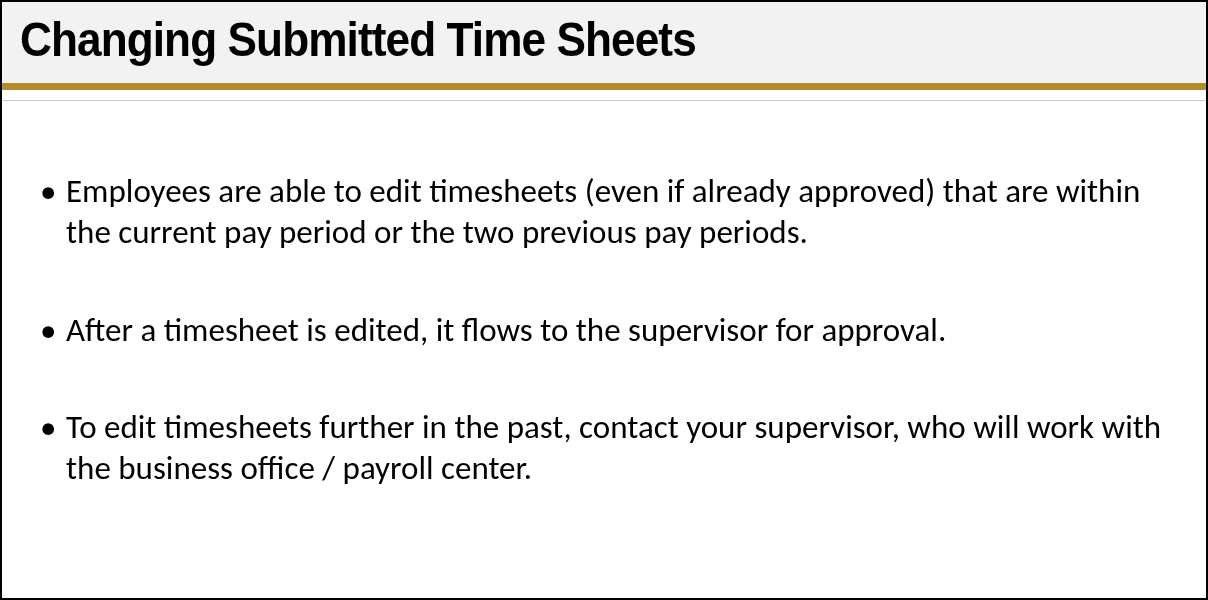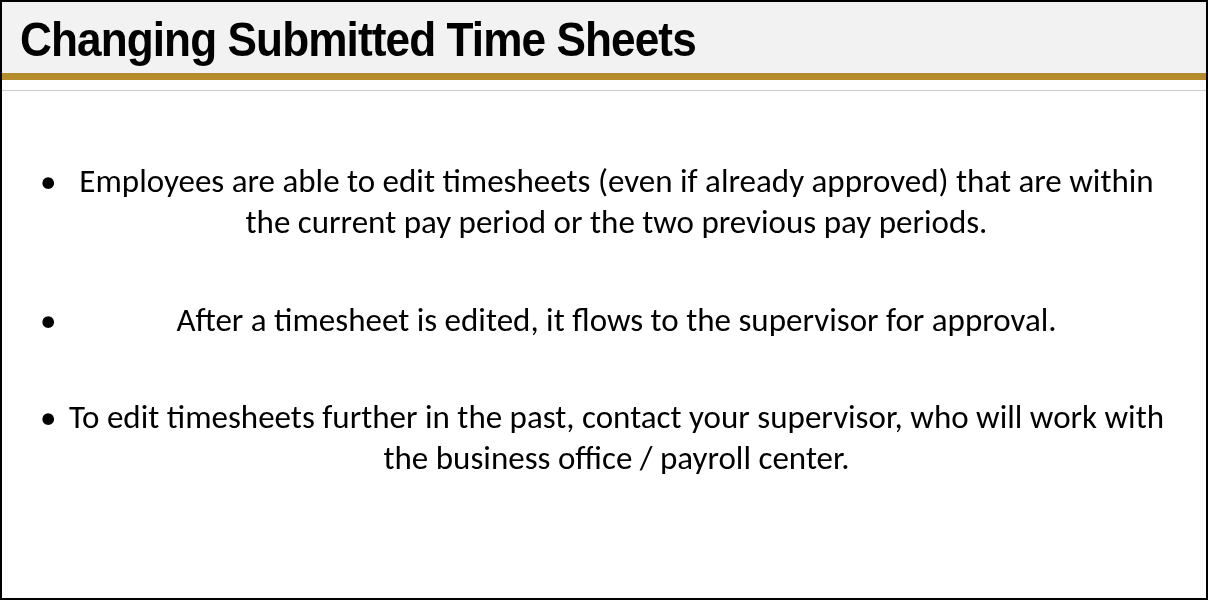--- a/index.html
+++ b/index.html
@@ -10,21 +10,21 @@
     body {
       width: 1208px;
       height: 600px;
       background: #ffffff;
       border: 2px solid #000000;
       font-family: Calibri, Arial, sans-serif;
       overflow: hidden;
     }
     .header-band {
       background: #f2f2f2;
-      padding: 10px 18px 6px 18px;
+      padding: 10px 18px 16px 18px;
     }
     .slide-title {
       font-family: "Arial Black", Impact, "Arial Narrow", Arial, sans-serif;
       font-stretch: condensed;
       font-weight: 900;
       font-size: 48px;
       color: #000000;
       letter-spacing: -1px;
       transform: scaleX(0.92);
       transform-origin: left center;
@@ -34,21 +34,20 @@
       background: #b58c2c;
       margin: 0;
     }
     .divider-line {
       height: 1px;
       background: #cccccc;
       margin-top: 10px;
     }
     .content {
       padding: 70px 39px 20px 36px;
-      text-align: center;
     }
     ul.bullets {
       list-style: none;
     }
     ul.bullets li {
       position: relative;
       font-size: 33px;
       color: #000000;
       line-height: 1.25;
       padding-left: 28px;

